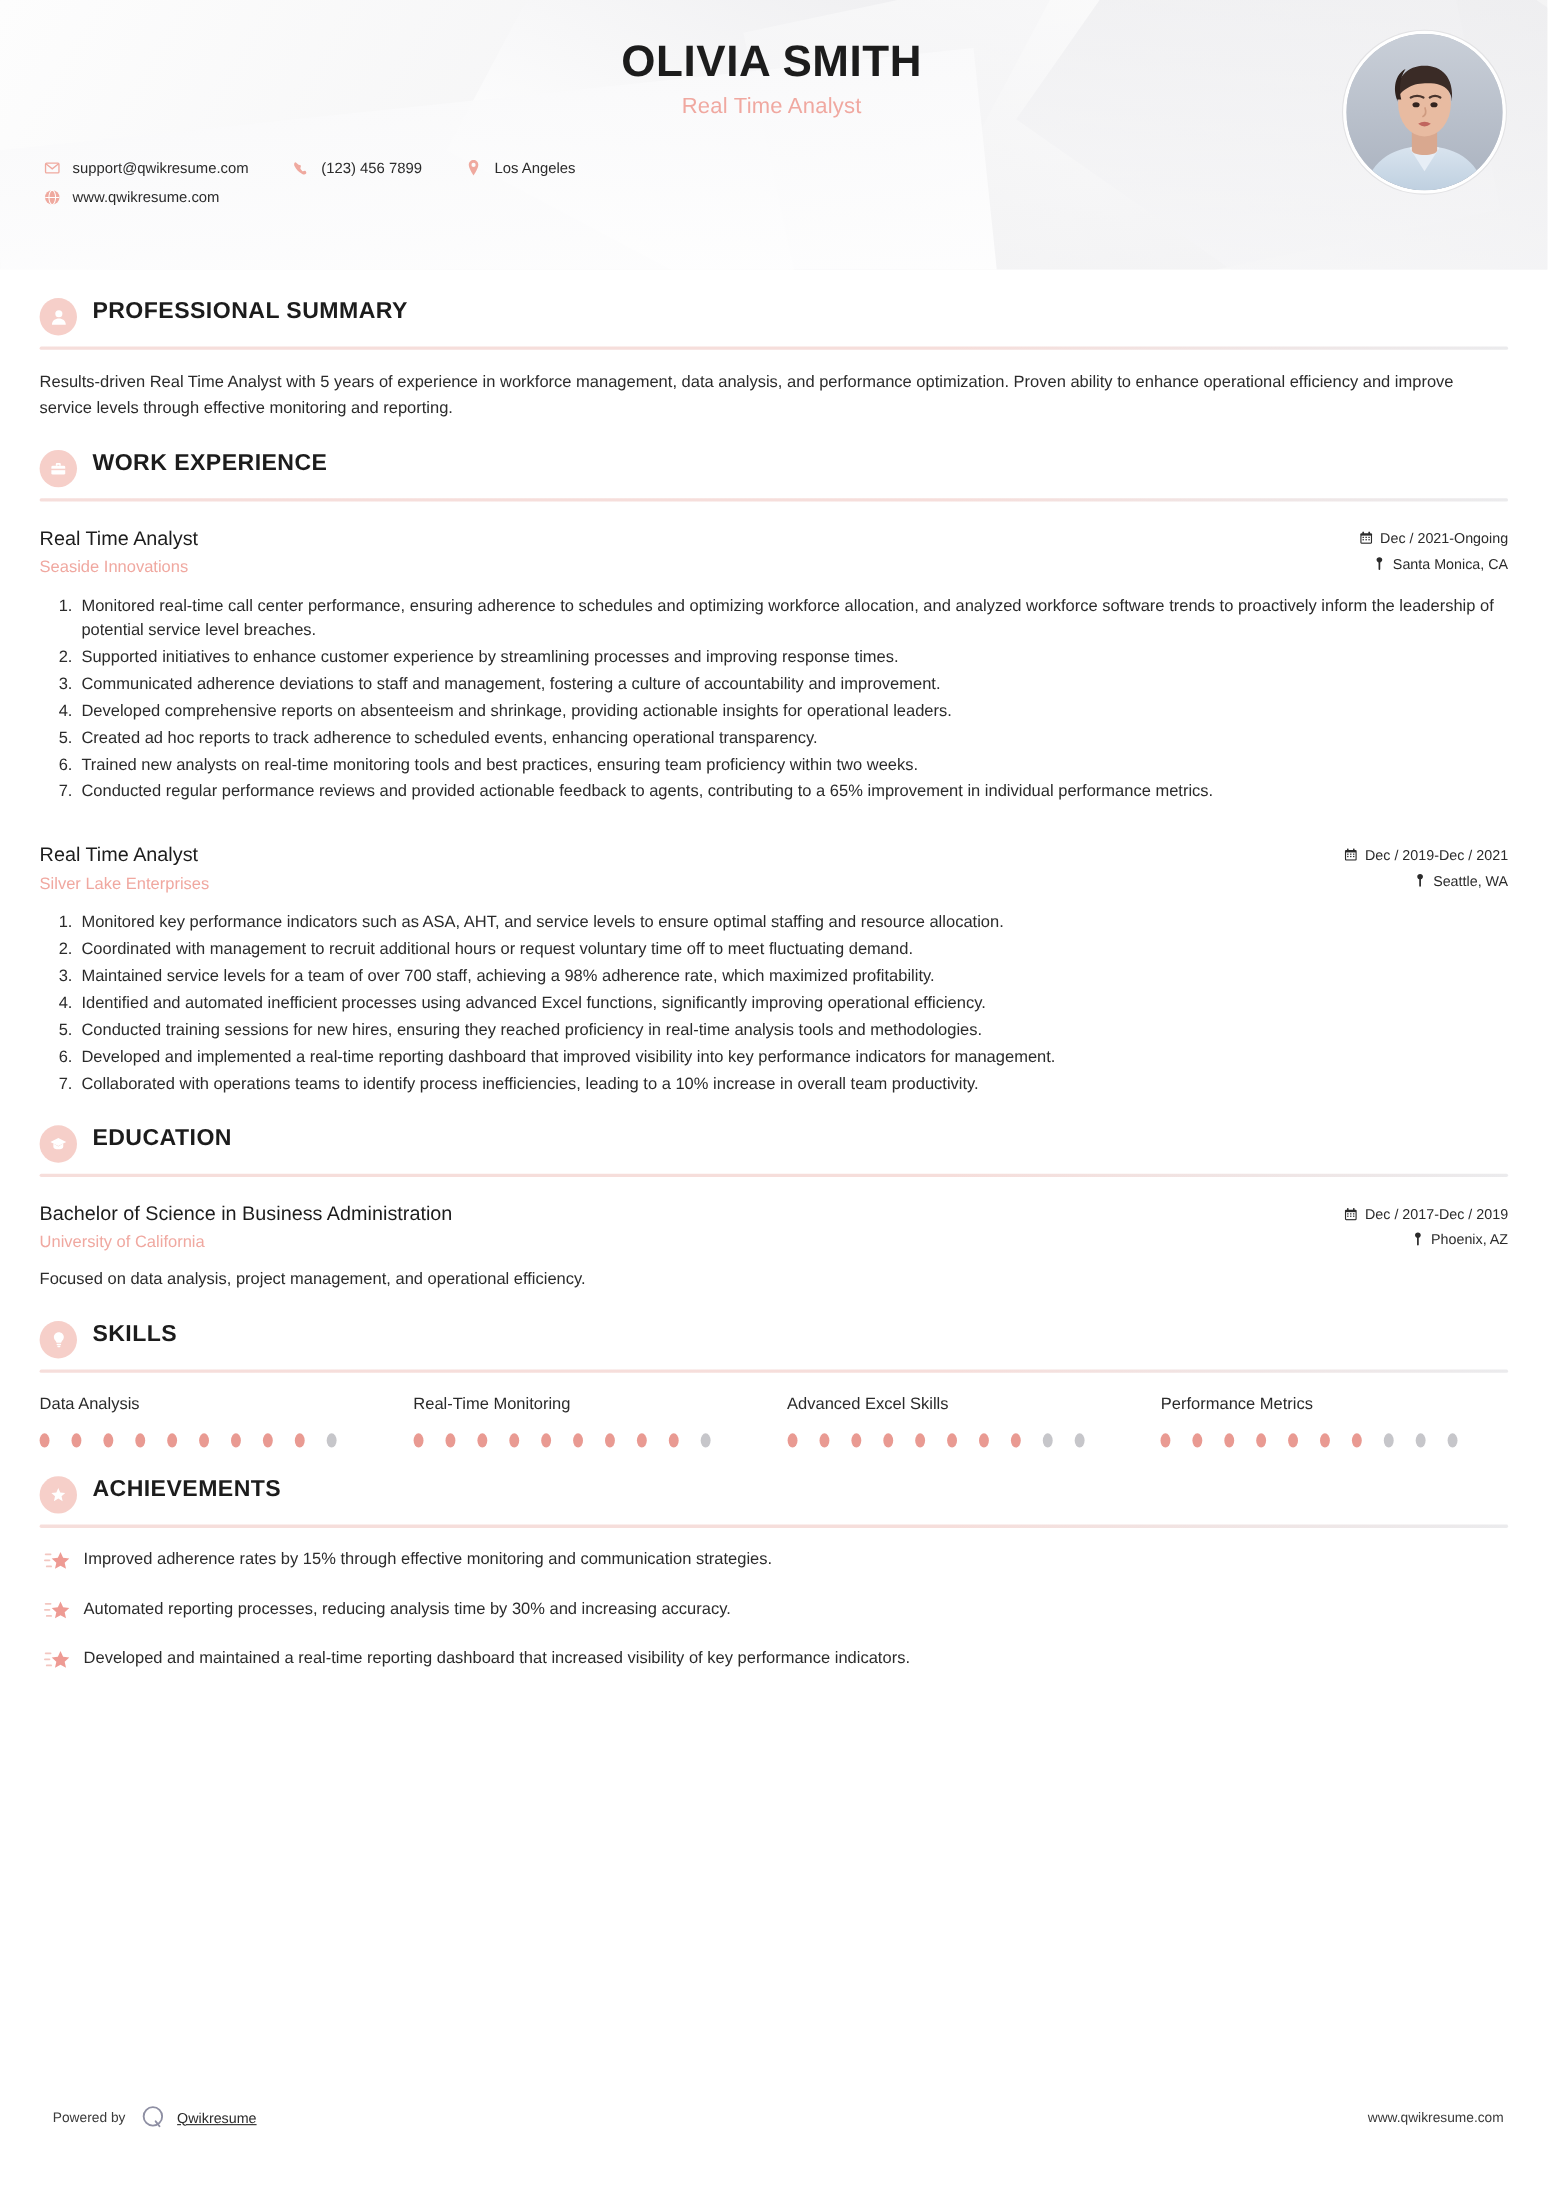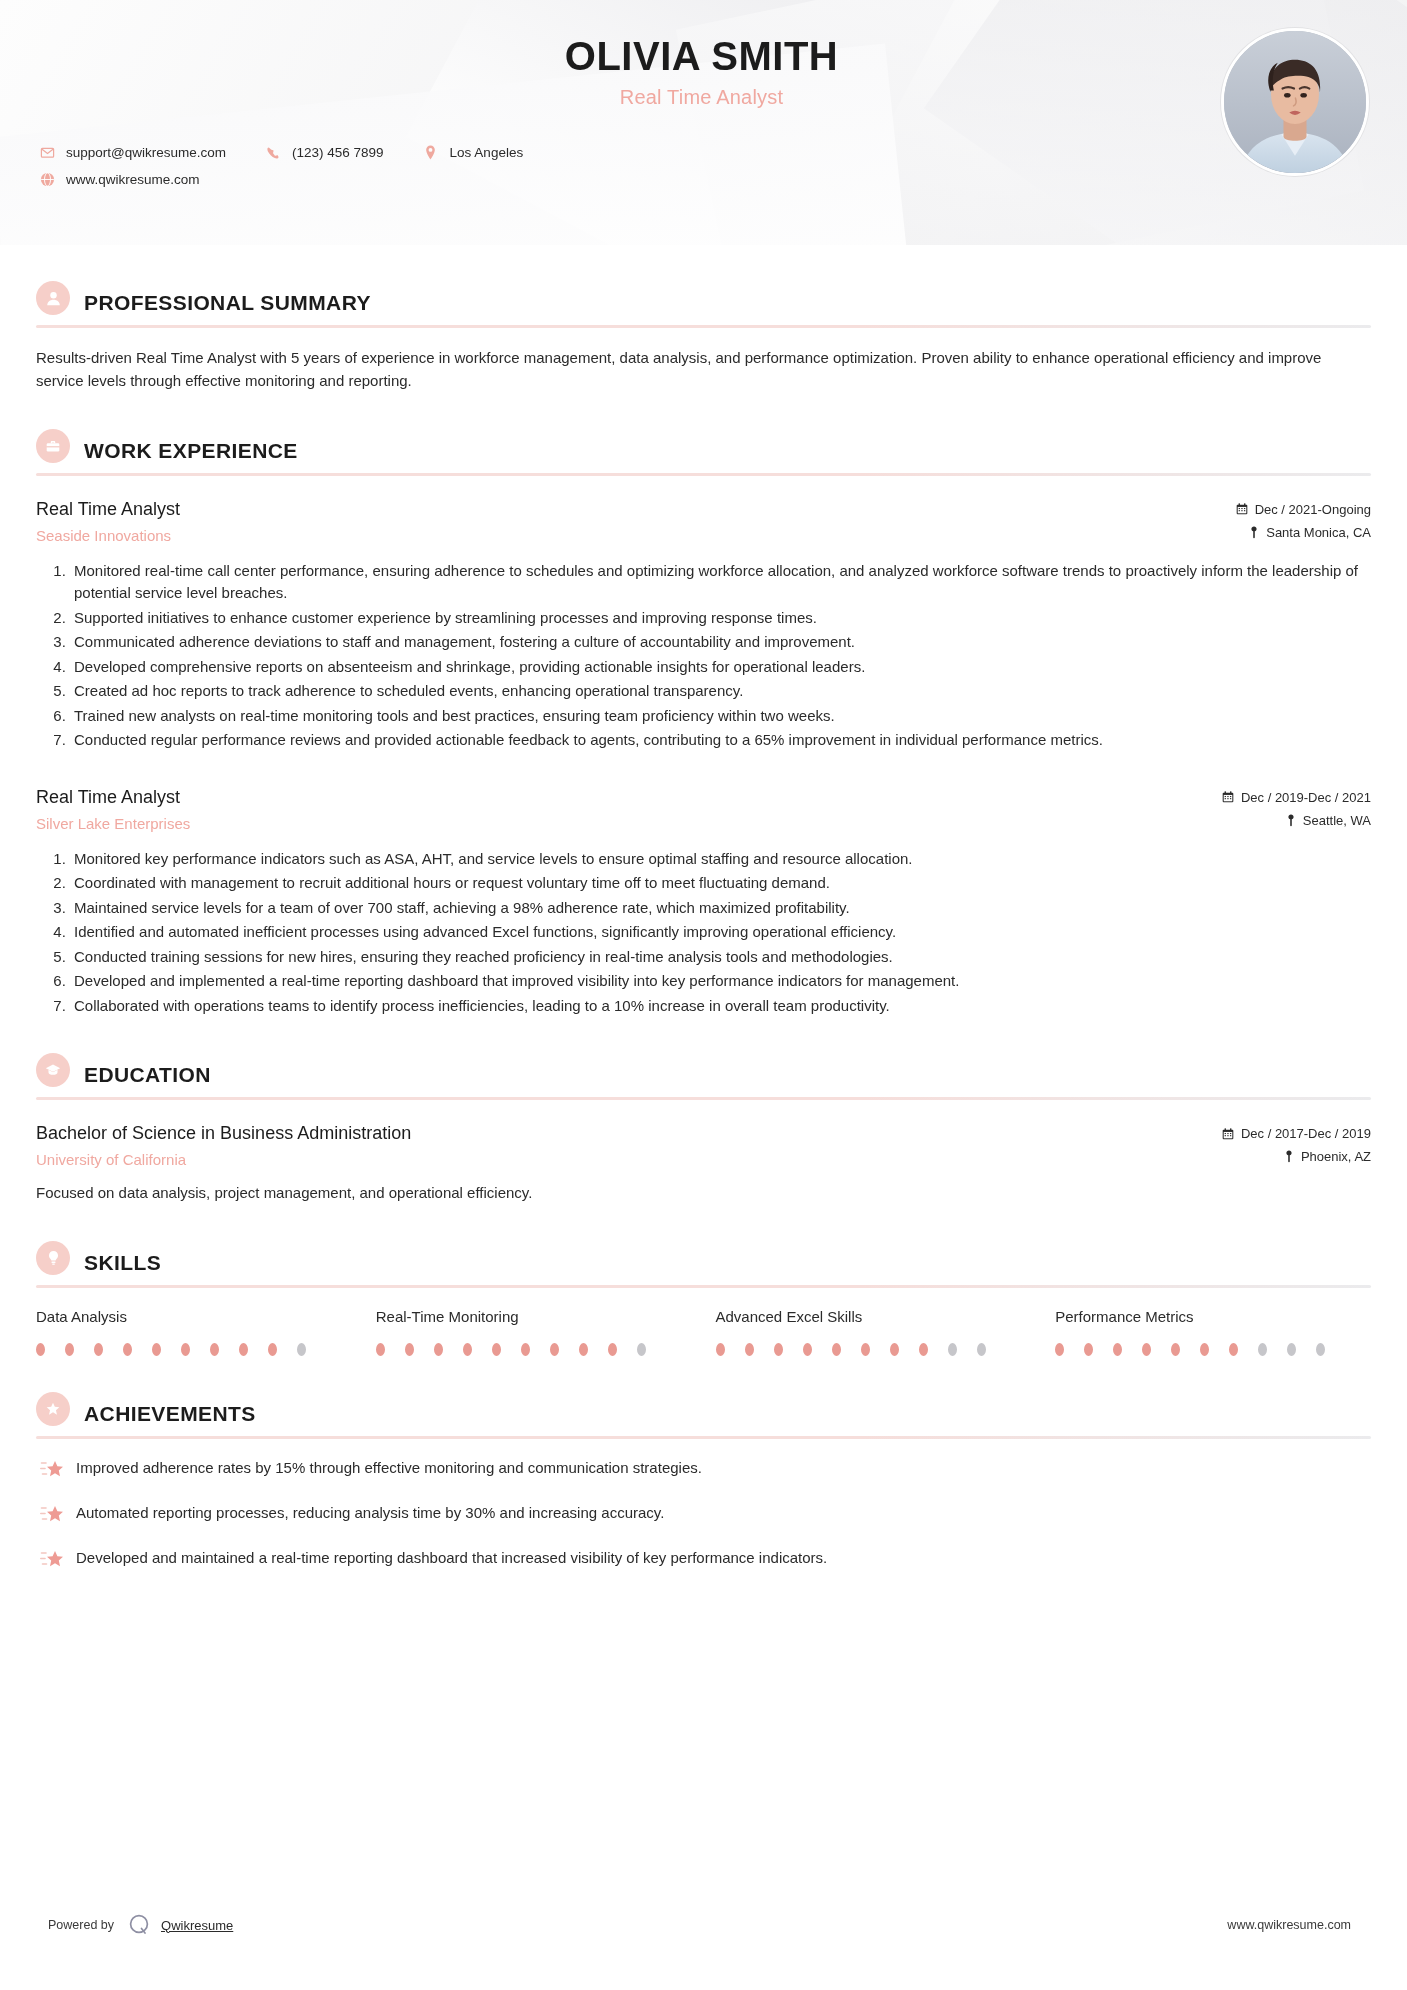--- a/index.html
+++ b/index.html
@@ -110,23 +110,23 @@
     background: #b9bfc9;
     z-index: 3;
   }
   .avatar svg { display: block; width: 100%; height: 100%; }
 
   
   .body { padding: 0 36px 0 36px; }
 
   .section-head {
     display: flex;
-    align-items: flex-end;
+    align-items: flex-start;
     gap: 14px;
-    margin-top: 36px;
+    margin-top: 26px;
   }
   .sec-icon {
     width: 34px; height: 34px;
     border-radius: 50%;
     background: #f6cfc9;
     display: flex;
     align-items: center;
     justify-content: center;
     flex: 0 0 34px;
     color: #ffffff;
@@ -247,21 +247,21 @@
   }
   .ach-text {
     font-size: 15px;
     line-height: 1.45;
     color: #2b2b2b;
   }
 
   
   .footer {
     position: absolute;
-    left: 0; right: 16px;
+    left: 0; right: 0;
     bottom: 52px;
     padding: 0 40px 0 48px;
     display: flex;
     justify-content: space-between;
     align-items: center;
   }
   .powered {
     display: flex;
     align-items: center;
     font-size: 12.5px;

